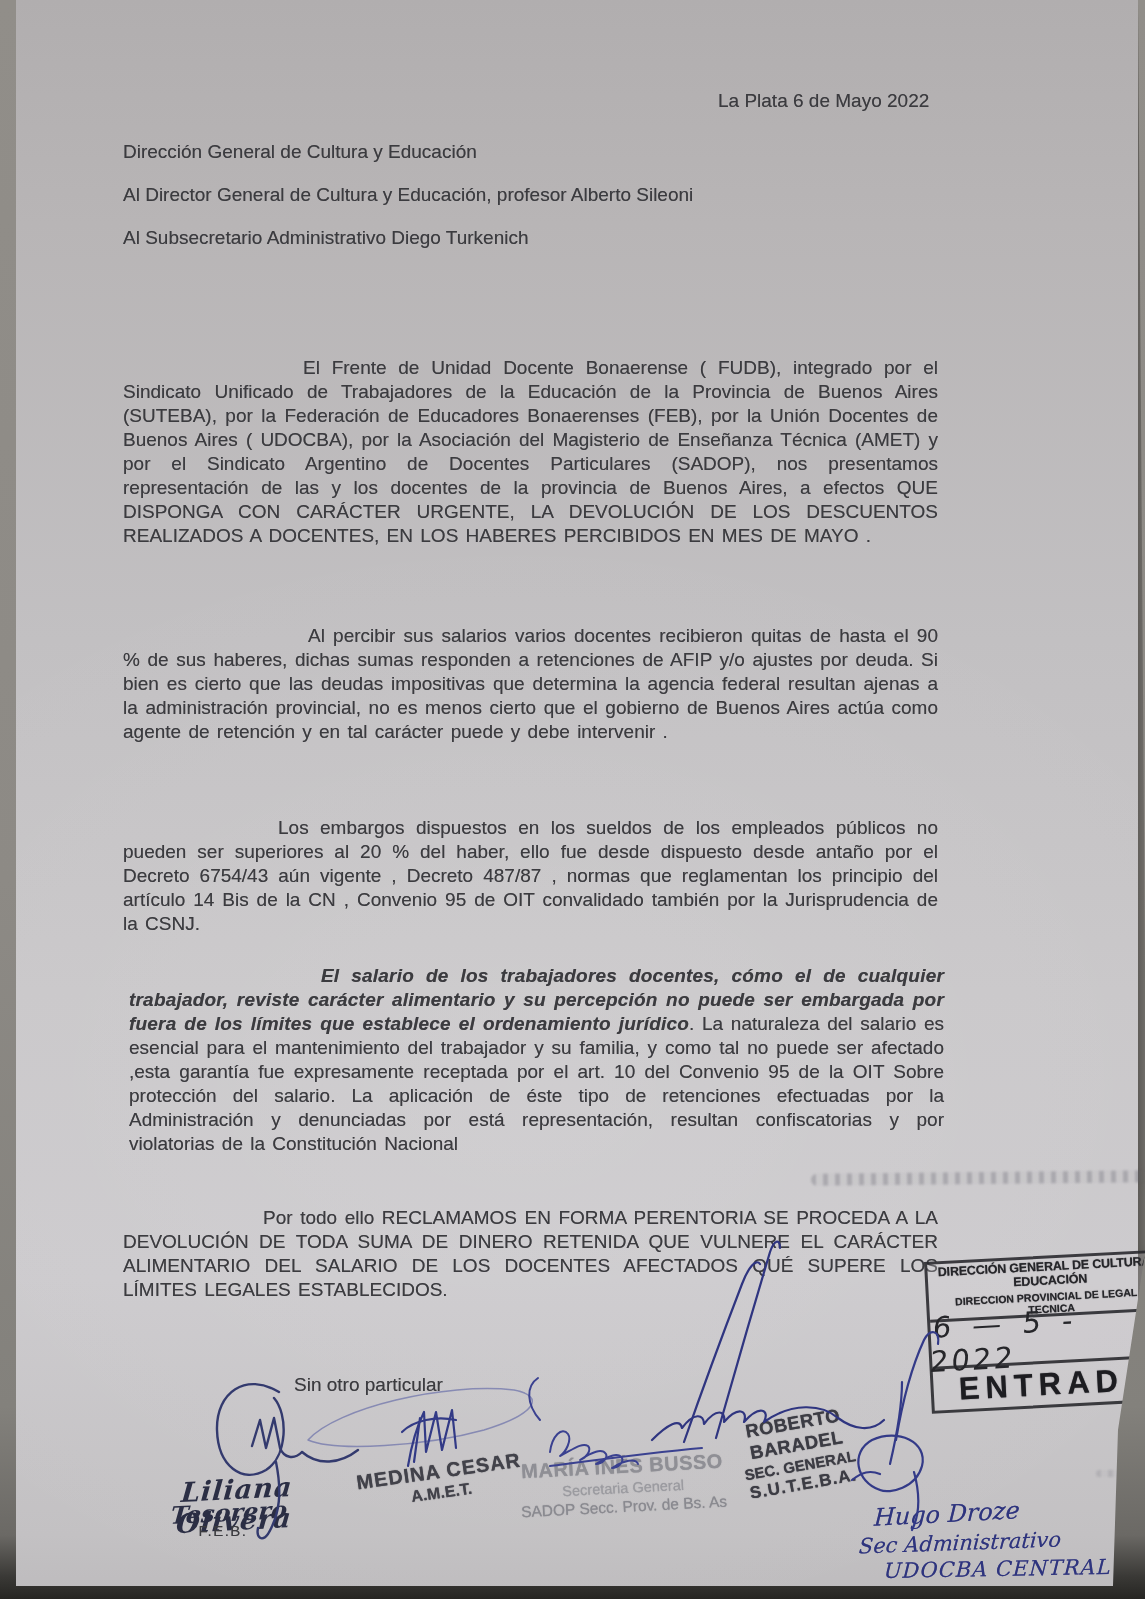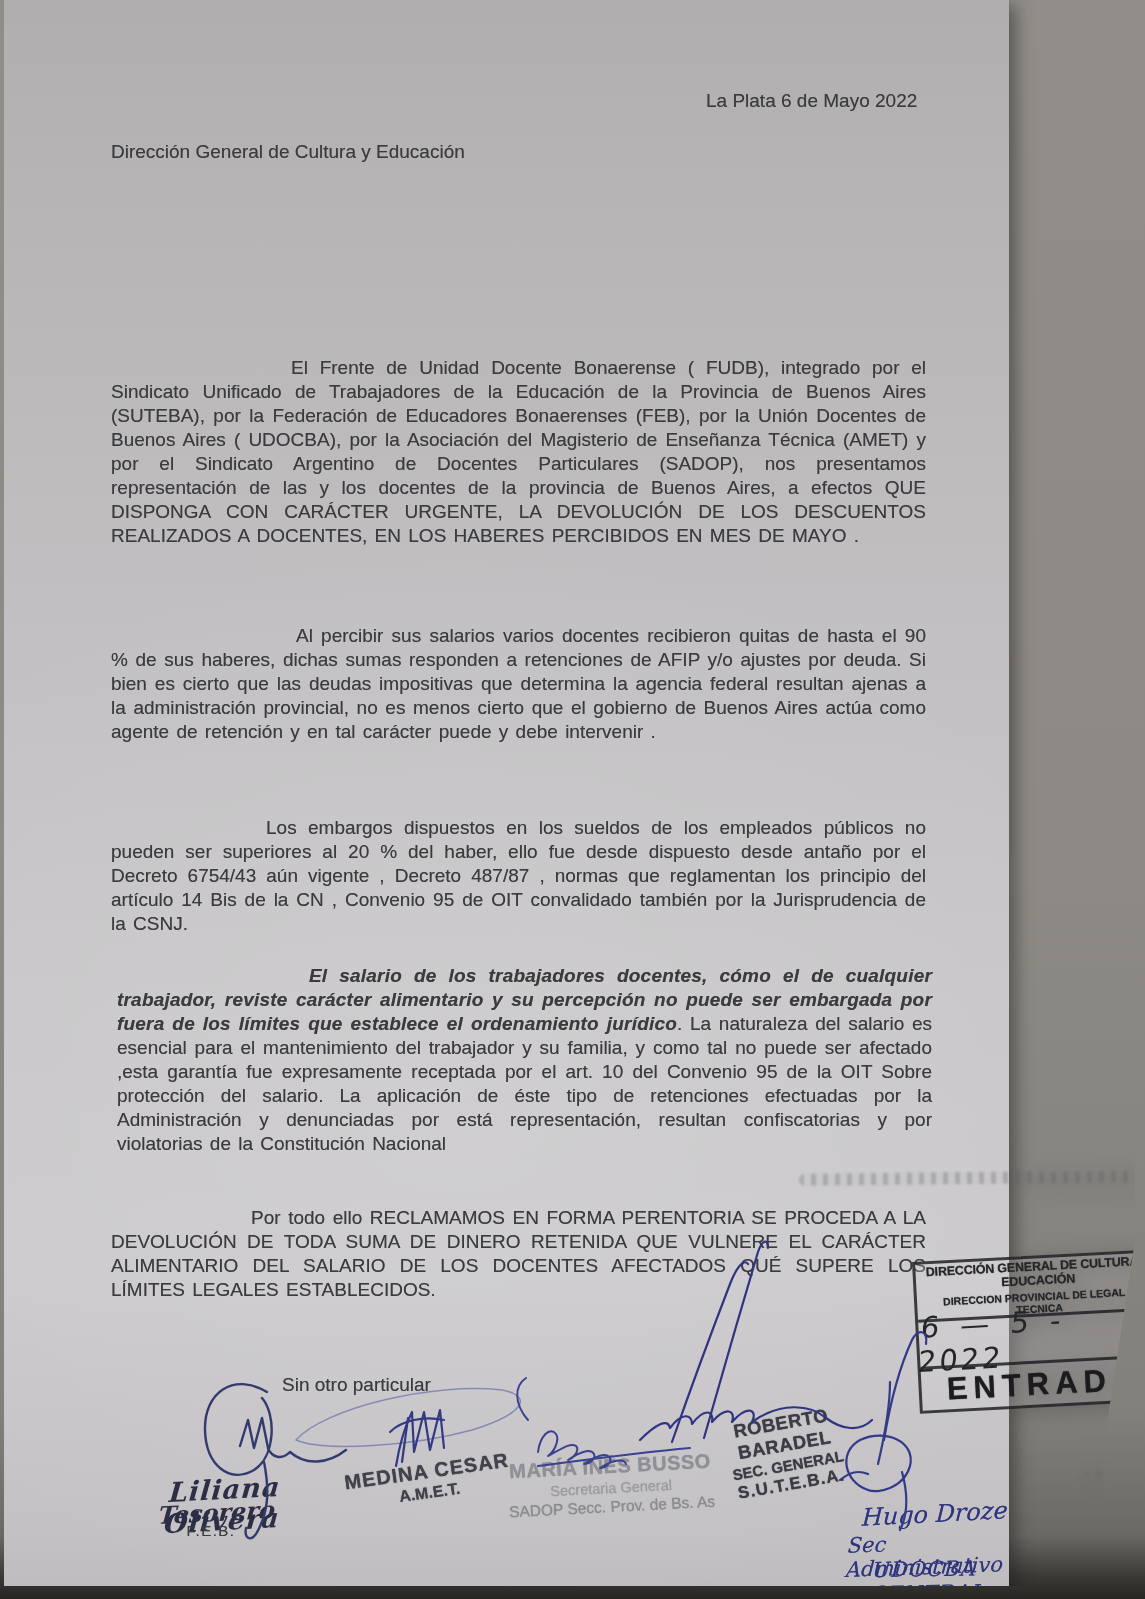--- a/index.html
+++ b/index.html
@@ -3,21 +3,21 @@
 <meta charset="utf-8">
 <style>
   html,body{margin:0;padding:0;background:#555;}
   .scene{
     position:relative;width:1145px;height:1599px;overflow:hidden;
     background:linear-gradient(180deg,#918e89 0%,#8d8a85 55%,#868playback380 82%,#7d7b76 92%,#4a4845 98%,#262522 100%);
     background:linear-gradient(180deg,#918e89 0%,#8d8a85 55%,#83817c 88%,#6b6965 96%,#3a3936 98.6%,#262522 100%);
     font-family:"Liberation Sans",sans-serif;
   }
   .paper{
-    position:absolute;left:4px;top:0;width:1005px;height:1599px;
+    position:absolute;left:16px;top:0;width:1122px;height:1599px;
     clip-path:polygon(0 0,1122px 0,1131px 1240px,1102px 1430px,1097px 1586px,0 1586px);
     background:
       radial-gradient(120% 60% at 45% 68%, rgba(255,255,255,0.10) 0%, rgba(255,255,255,0) 60%),
       linear-gradient(180deg,#b1aeaf 0%,#b8b5b6 14%,#c2c0c2 40%,#c9c7c9 62%,#cccacd 80%,#c3c1c3 96%,#bdbbbd 100%);
     filter:drop-shadow(6px 5px 9px rgba(25,24,22,0.5));
   }
   .typed{color:#3b3b3f;font-size:19px;text-shadow:0 0 0.5px rgba(59,59,63,0.55);}
   .date-line{position:absolute;left:702px;top:90px;}
   .recipients{position:absolute;left:107px;top:130px;line-height:43px;}
   .sd-line{position:absolute;left:107px;top:268px;}
@@ -90,20 +90,22 @@
 </head>
 <body>
 
 <div class="scene">
   <div class="paper">
 
     <div class="typed date-line">La Plata 6 de Mayo 2022</div>
 
     <div class="typed recipients">
       <div>Dirección General de Cultura y Educación</div>
+      <div>Al Director General de Cultura y Educación, profesor Alberto Sileoni</div>
+      <div>Al Subsecretario Administrativo Diego Turkenich</div>
     </div>
 
 
     <div class="typed par par-1">El Frente de Unidad Docente Bonaerense ( FUDB), integrado por el Sindicato Unificado de Trabajadores de la Educación de la Provincia de Buenos Aires (SUTEBA), por la Federación de Educadores Bonaerenses (FEB), por la Unión Docentes de Buenos Aires ( UDOCBA), por la Asociación del Magisterio de Enseñanza Técnica (AMET) y por el Sindicato Argentino de Docentes Particulares (SADOP), nos presentamos representación de las y los docentes de la provincia de Buenos Aires, a efectos QUE DISPONGA CON CARÁCTER URGENTE, LA DEVOLUCIÓN DE LOS DESCUENTOS REALIZADOS A DOCENTES, EN LOS HABERES PERCIBIDOS EN MES DE MAYO .</div>
     <div class="typed par par-2">Al percibir sus salarios varios docentes recibieron quitas de hasta el 90 % de sus haberes, dichas sumas responden a retenciones de AFIP y/o ajustes por deuda. Si bien es cierto que las deudas impositivas que determina la agencia federal resultan ajenas a la administración provincial, no es menos cierto que el gobierno de Buenos Aires actúa como agente de retención y en tal carácter puede y debe intervenir .</div>
     <div class="typed par par-3">Los embargos dispuestos en los sueldos de los empleados públicos no pueden ser superiores al 20 % del haber, ello fue desde dispuesto desde antaño por el Decreto 6754/43 aún vigente , Decreto 487/87 , normas que reglamentan los principio del artículo 14 Bis de la CN , Convenio 95 de OIT convalidado también por la Jurisprudencia de la CSNJ.</div>
     <div class="typed par par-4"><span class="emph">El salario de los trabajadores docentes, cómo el de cualquier trabajador, reviste carácter alimentario y su percepción no puede ser embargada por fuera de los límites que establece el ordenamiento jurídico</span><span>. La naturaleza del salario es esencial para el mantenimiento del trabajador y su familia, y como tal no puede ser afectado ,esta garantía fue expresamente receptada por el art. 10 del Convenio 95 de la OIT Sobre protección del salario. La aplicación de éste tipo de retenciones efectuadas por la Administración y denunciadas por está representación, resultan confiscatorias y por violatorias de la Constitución Nacional</span></div>
     <div class="typed par par-5">Por todo ello RECLAMAMOS EN FORMA PERENTORIA SE PROCEDA A LA DEVOLUCIÓN DE TODA SUMA DE DINERO RETENIDA QUE VULNERE EL CARÁCTER ALIMENTARIO DEL SALARIO DE LOS DOCENTES AFECTADOS QUÉ SUPERE LOS LÍMITES LEGALES ESTABLECIDOS.</div>
 
     <div class="smudge smudge-nacional"></div>

